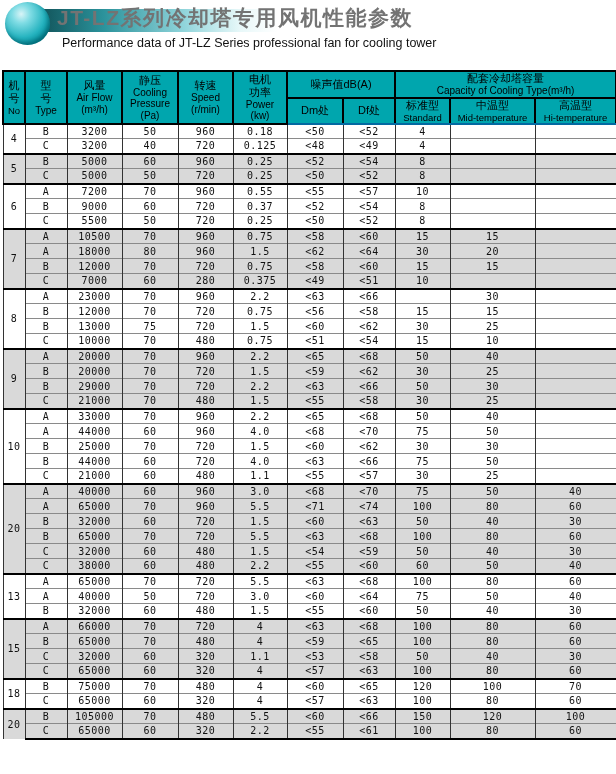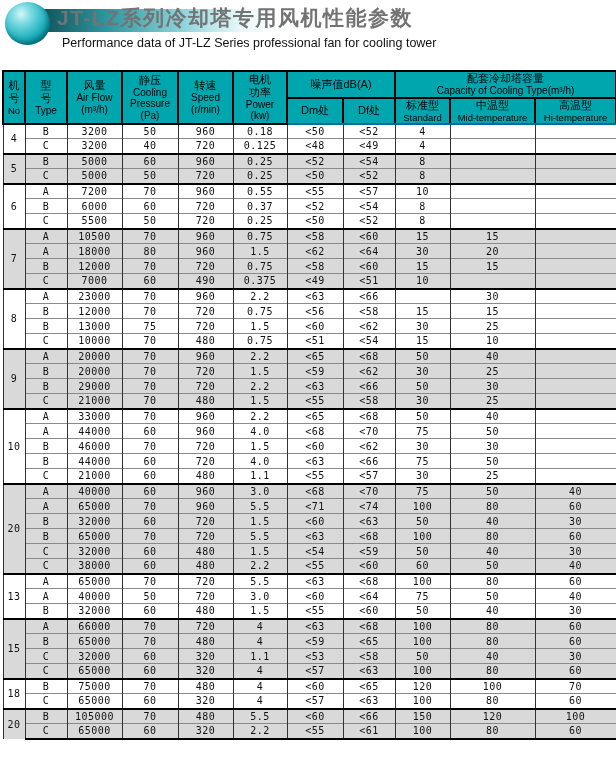--- a/index.html
+++ b/index.html
@@ -208,21 +208,21 @@
         <td>960</td>
         <td>0.55</td>
         <td>&lt;55</td>
         <td>&lt;57</td>
         <td>10</td>
         <td></td>
         <td></td>
       </tr>
       <tr class="group-cont">
         <td>B</td>
-        <td>6000</td>
+        <td>9000</td>
         <td>60</td>
         <td>720</td>
         <td>0.37</td>
         <td>&lt;52</td>
         <td>&lt;54</td>
         <td>8</td>
         <td></td>
         <td></td>
       </tr>
       <tr class="group-cont">
@@ -271,21 +271,21 @@
         <td>&lt;58</td>
         <td>&lt;60</td>
         <td>15</td>
         <td>15</td>
         <td></td>
       </tr>
       <tr class="group-cont shaded">
         <td>C</td>
         <td>7000</td>
         <td>60</td>
-        <td>490</td>
+        <td>280</td>
         <td>0.375</td>
         <td>&lt;49</td>
         <td>&lt;51</td>
         <td>10</td>
         <td></td>
         <td></td>
       </tr>
       <tr class="group-start">
         <td rowspan="4" class="gcell">8</td>
         <td>A</td>
@@ -404,21 +404,21 @@
         <td>960</td>
         <td>4.0</td>
         <td>&lt;68</td>
         <td>&lt;70</td>
         <td>75</td>
         <td>50</td>
         <td></td>
       </tr>
       <tr class="group-cont">
         <td>B</td>
-        <td>46000</td>
+        <td>25000</td>
         <td>70</td>
         <td>720</td>
         <td>1.5</td>
         <td>&lt;60</td>
         <td>&lt;62</td>
         <td>30</td>
         <td>30</td>
         <td></td>
       </tr>
       <tr class="group-cont">

